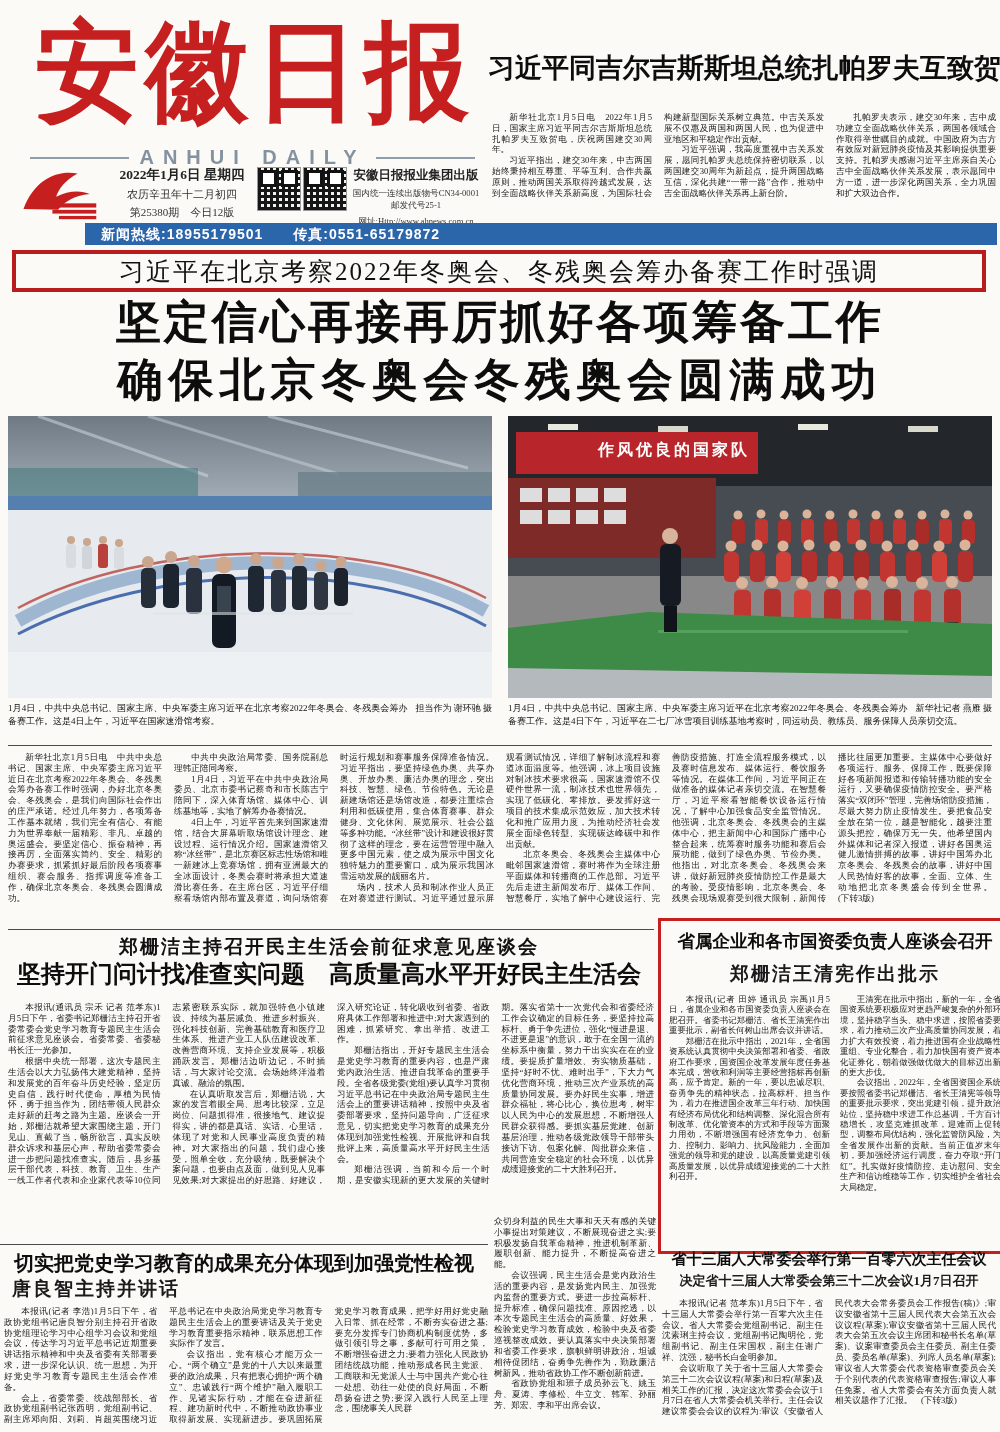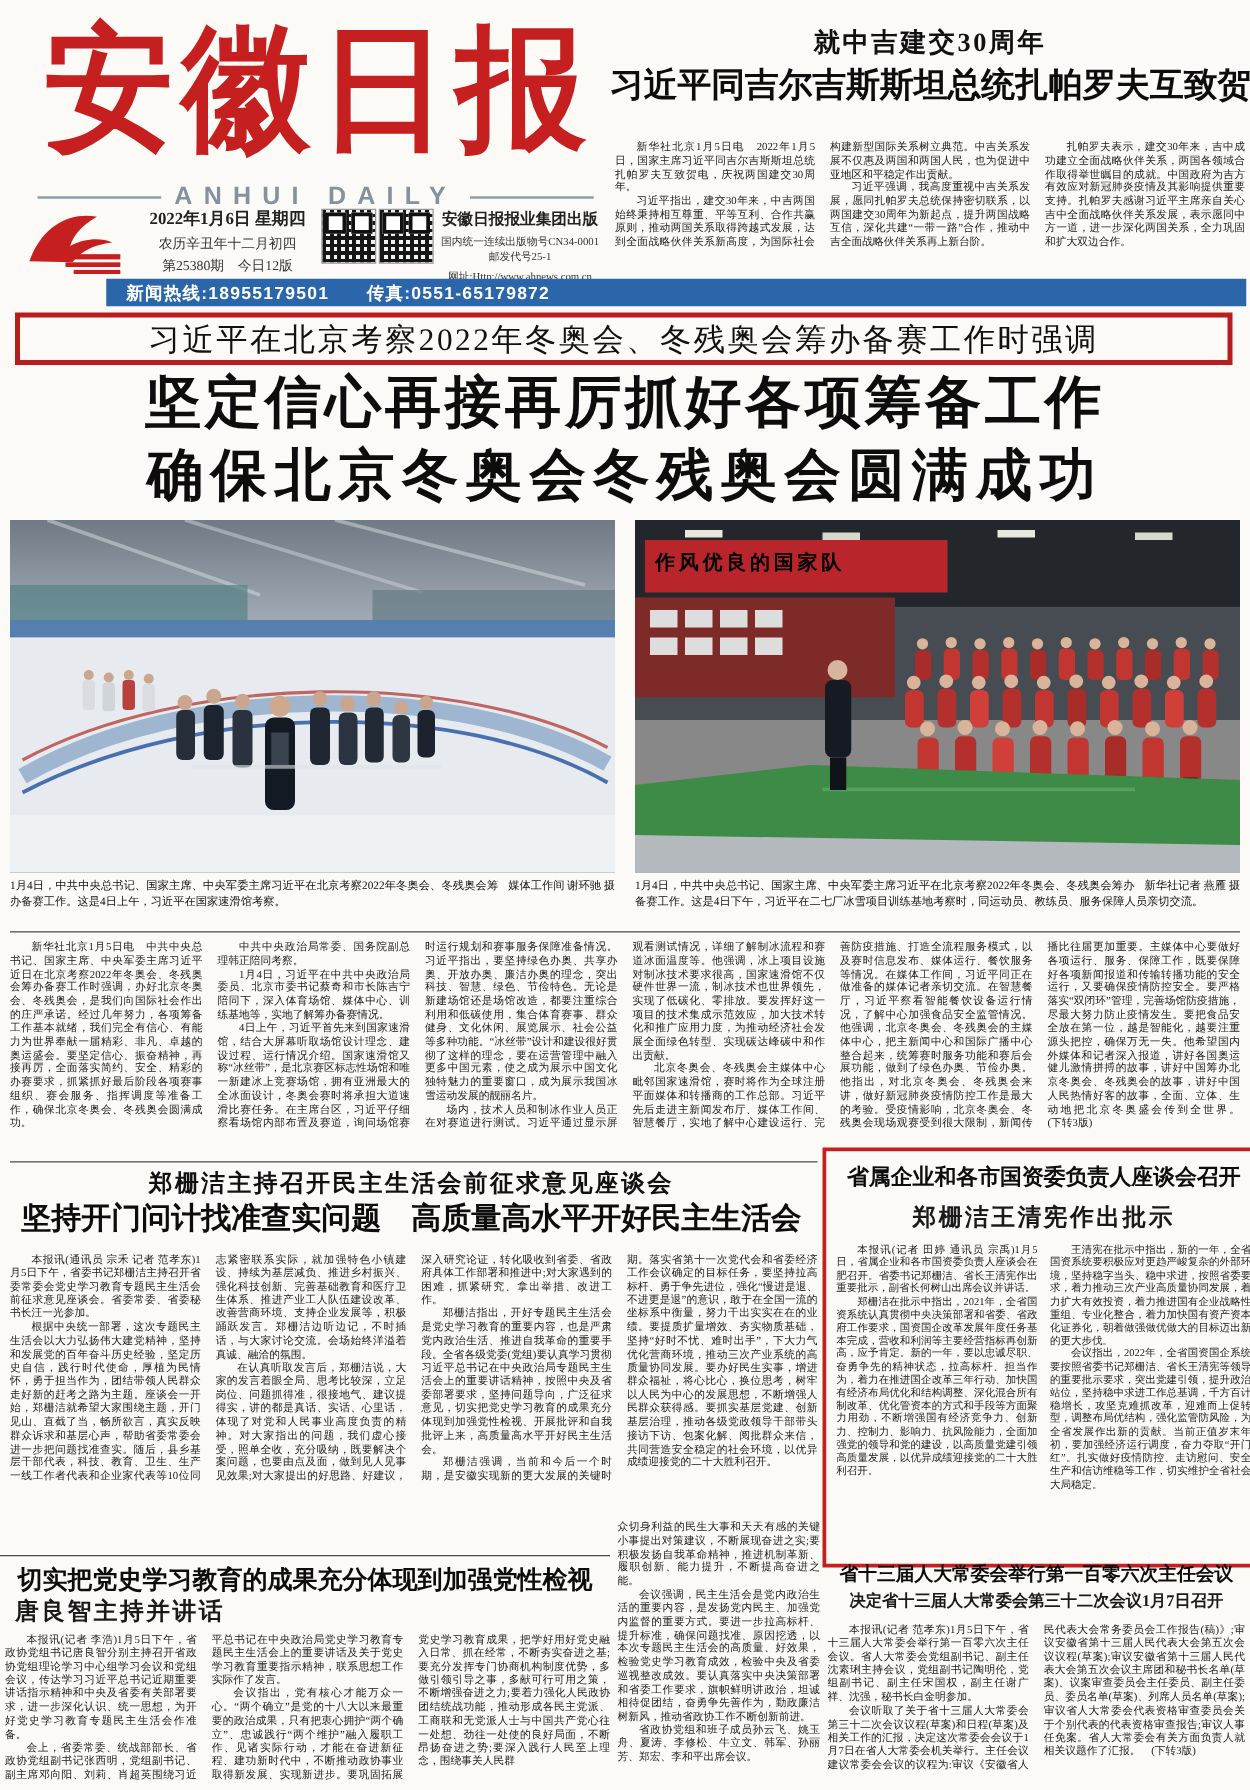--- a/index.html
+++ b/index.html
@@ -44,23 +44,23 @@
   .congrats-kicker{left:492px;top:20px;width:504px;font-size:21px;font-weight:bold;}
   .congrats-hl{left:488px;top:50px;width:512px;font-size:27px;letter-spacing:0px;}
   .congrats-body{left:492px;top:112px;width:504px;height:104px;}
   
   .lead-kickerbox{left:12px;top:250px;width:966px;height:34px;border:4px solid #b91c1c;
       display:flex;align-items:center;justify-content:center;}
   .lead-kickerbox .kicker{font-size:25px;letter-spacing:2px;}
   .lead-hl1{left:0;top:292px;width:1000px;font-size:45px;letter-spacing:3px;}
   .lead-hl2{left:0;top:350px;width:1000px;font-size:45px;letter-spacing:6px;}
   .photo{top:416px;width:484px;height:282px;overflow:hidden;background:#888;}
-  .banner-text{position:absolute;left:16px;top:24px;width:226px;text-align:left;
+  .banner-text{position:absolute;left:16px;top:24px;width:226px;text-align:right;
       font-family:Liberation Sans, sans-serif;font-weight:bold;font-size:16px;
-      color:#000000;letter-spacing:3px;white-space:nowrap;}
+      color:#ffffff;letter-spacing:3px;white-space:nowrap;}
   .caption{top:702px;width:484px;font-size:9px;line-height:1.45;text-align:justify;color:#111;}
   .caption .credit{float:right;white-space:nowrap;padding-left:8px;}
   .lead-body{left:8px;top:752px;width:984px;height:174px;}
   
   .forum-kicker{left:0;top:934px;width:658px;font-size:19px;font-weight:bold;}
   .forum-hl{left:0;top:958px;width:658px;font-size:24px;letter-spacing:0;}
   .forum-body{left:8px;top:1002px;width:646px;height:208px;}
   
   .soe-box{left:658px;top:918px;width:332px;height:318px;border:3px solid #c5201f;
       background:#fbfaf7;padding:6px 8px;box-sizing:content-box;}
@@ -108,21 +108,20 @@
   </div>
   <div class="abs qr" style="left:258px;top:168px;"></div>
   <div class="abs qr" style="left:304px;top:168px;"></div>
   <div class="abs pub-block">
     <div class="p1">安徽日报报业集团出版</div>
     <div class="p2">国内统一连续出版物号CN34-0001 邮发代号25-1</div>
     <div class="p3">网址:Http://www.ahnews.com.cn</div>
   </div>
   <div class="abs hotline">新闻热线:18955179501　　传真:0551-65179872</div>
 
-  <div class="abs kicker congrats-kicker">就中吉建交30周年</div>
   <div class="abs hl congrats-hl">习近平同吉尔吉斯斯坦总统扎帕罗夫互致贺电</div>
   <div class="abs body-cols c3 congrats-body">
     <p>新华社北京1月5日电　2022年1月5日，国家主席习近平同吉尔吉斯斯坦总统扎帕罗夫互致贺电，庆祝两国建交30周年。</p>
     <p>习近平指出，建交30年来，中吉两国始终秉持相互尊重、平等互利、合作共赢原则，推动两国关系取得跨越式发展，达到全面战略伙伴关系新高度，为国际社会构建新型国际关系树立典范。中吉关系发展不仅惠及两国和两国人民，也为促进中亚地区和平稳定作出贡献。</p>
     <p>习近平强调，我高度重视中吉关系发展，愿同扎帕罗夫总统保持密切联系，以两国建交30周年为新起点，提升两国战略互信，深化共建“一带一路”合作，推动中吉全面战略伙伴关系再上新台阶。</p>
     <p>扎帕罗夫表示，建交30年来，吉中成功建立全面战略伙伴关系，两国各领域合作取得举世瞩目的成就。中国政府为吉方有效应对新冠肺炎疫情及其影响提供重要支持。扎帕罗夫感谢习近平主席亲自关心吉中全面战略伙伴关系发展，表示愿同中方一道，进一步深化两国关系，全力巩固和扩大双边合作。</p>
   </div>
 
   <div class="abs lead-kickerbox">
     <span class="kicker">习近平在北京考察2022年冬奥会、冬残奥会筹办备赛工作时强调</span>
@@ -288,21 +287,21 @@
       <g>
         <rect x="152" y="128" width="21" height="62" rx="6" fill="#161b23"></rect>
         <circle cx="162" cy="120" r="8" fill="#d7b49c"></circle>
         <rect x="156" y="190" width="13" height="26" fill="#10141a"></rect>
       </g>
     </svg>
     <div class="banner-text">作风优良的国家队</div>
   </div>
 
   <div class="abs caption" style="left:8px;">
-    <span class="credit">媒体工作间 谢环驰 摄</span>
+    <span class="credit">担当作为 谢环驰 摄</span>
     <span>1月4日，中共中央总书记、国家主席、中央军委主席习近平在北京考察2022年冬奥会、冬残奥会筹办备赛工作。这是4日上午，习近平在国家速滑馆考察。</span>
   </div>
   <div class="abs caption" style="left:508px;">
     <span class="credit">新华社记者 燕雁 摄</span>
     <span>1月4日，中共中央总书记、国家主席、中央军委主席习近平在北京考察2022年冬奥会、冬残奥会筹办备赛工作。这是4日下午，习近平在二七厂冰雪项目训练基地考察时，同运动员、教练员、服务保障人员亲切交流。</span>
   </div>
 
   <div class="abs rule-h" style="left:8px;top:745px;width:984px;"></div>
 
   <div class="abs body-cols c6 lead-body">

